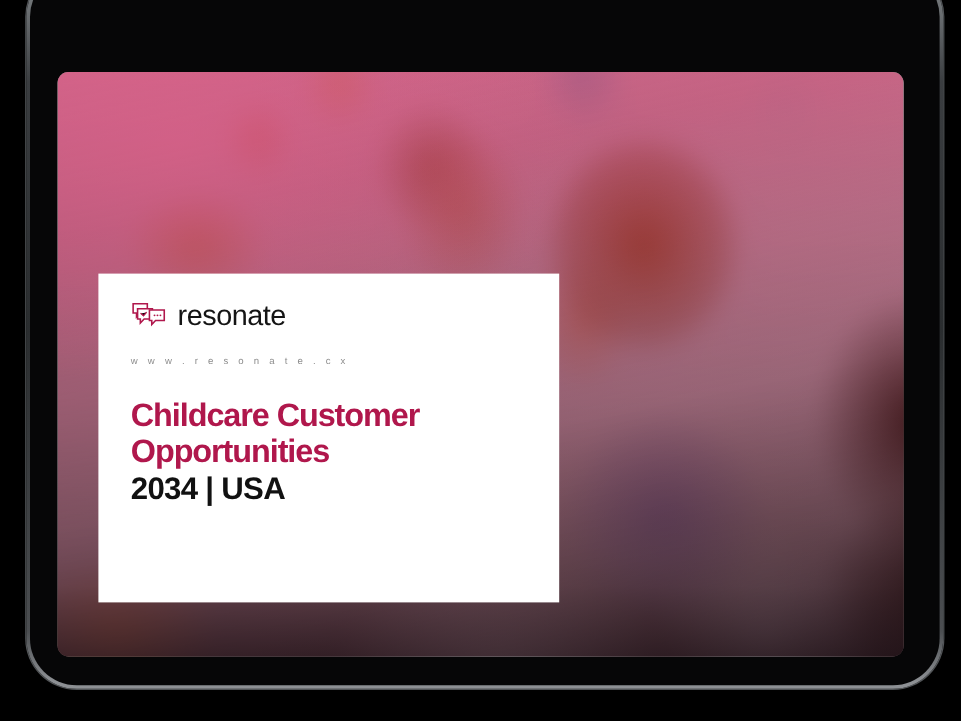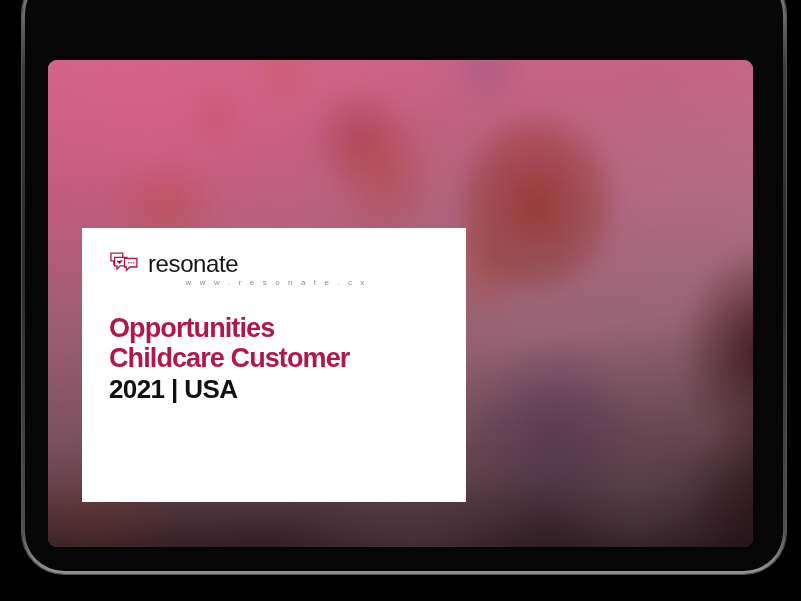--- a/index.html
+++ b/index.html
@@ -146,26 +146,25 @@
     display: block;
   }
   .logo-word {
     font-size: 24px;
     font-weight: 400;
     color: #141414;
     letter-spacing: -0.4px;
     line-height: 1;
   }
   .logo-url {
-    margin-top: 2px;
+    margin-top: 20px;
     font-size: 8px;
     color: #8d8d8d;
     letter-spacing: 3.1px;
     font-weight: 400;
-    text-align: center;
   }
 
   
   .title-block {
     margin-top: 27px;
   }
   .title-main {
     font-size: 27px;
     font-weight: 700;
     line-height: 1.1;
@@ -224,23 +223,23 @@
                 <circle cx="25.2" cy="13.2" r="0.9"></circle>
                 <circle cx="28.0" cy="13.2" r="0.9"></circle>
               </g>
             </svg>
             <div class="logo-word">resonate</div>
           </div>
 
           <div class="logo-url">w w w . r e s o n a t e . c x</div>
 
           <div class="title-block">
+            <div class="title-main">Childcare Customer</div>
             <div class="title-main">Opportunities</div>
-            <div class="title-main">Childcare Customer</div>
-            <div class="title-sub">2021 | USA</div>
+            <div class="title-sub">2034 | USA</div>
           </div>
 
 
         </div>
       </div>
 
     </div>
   </div>
 </div>
 

